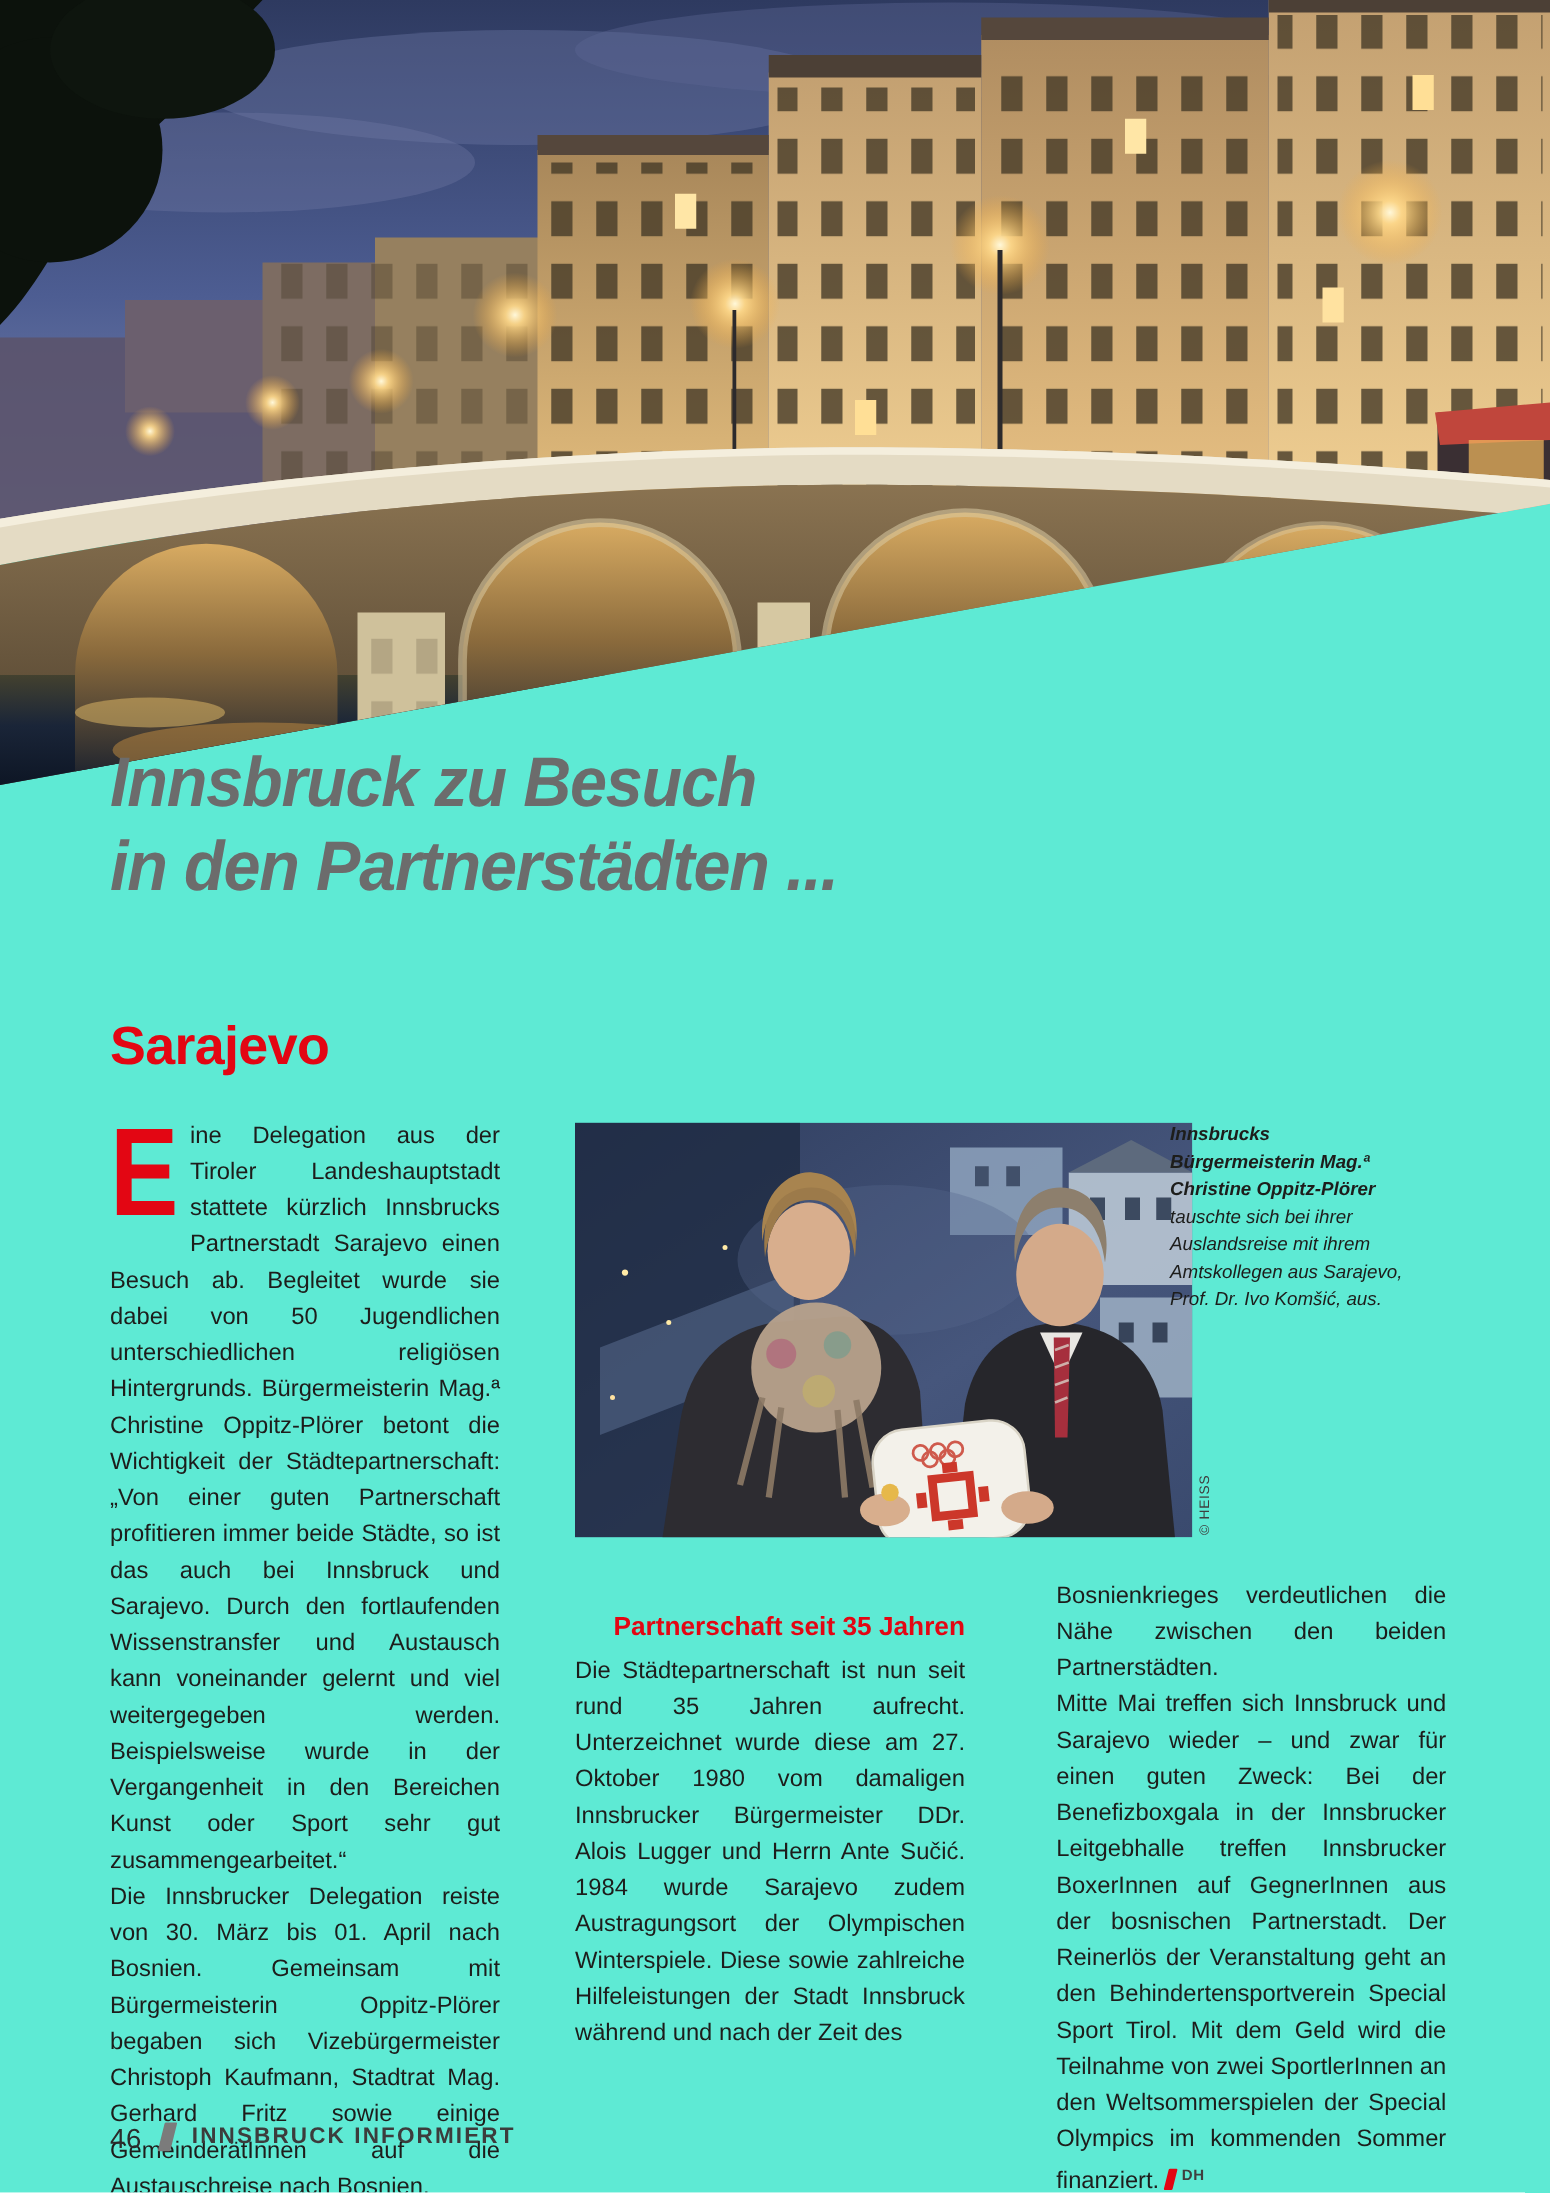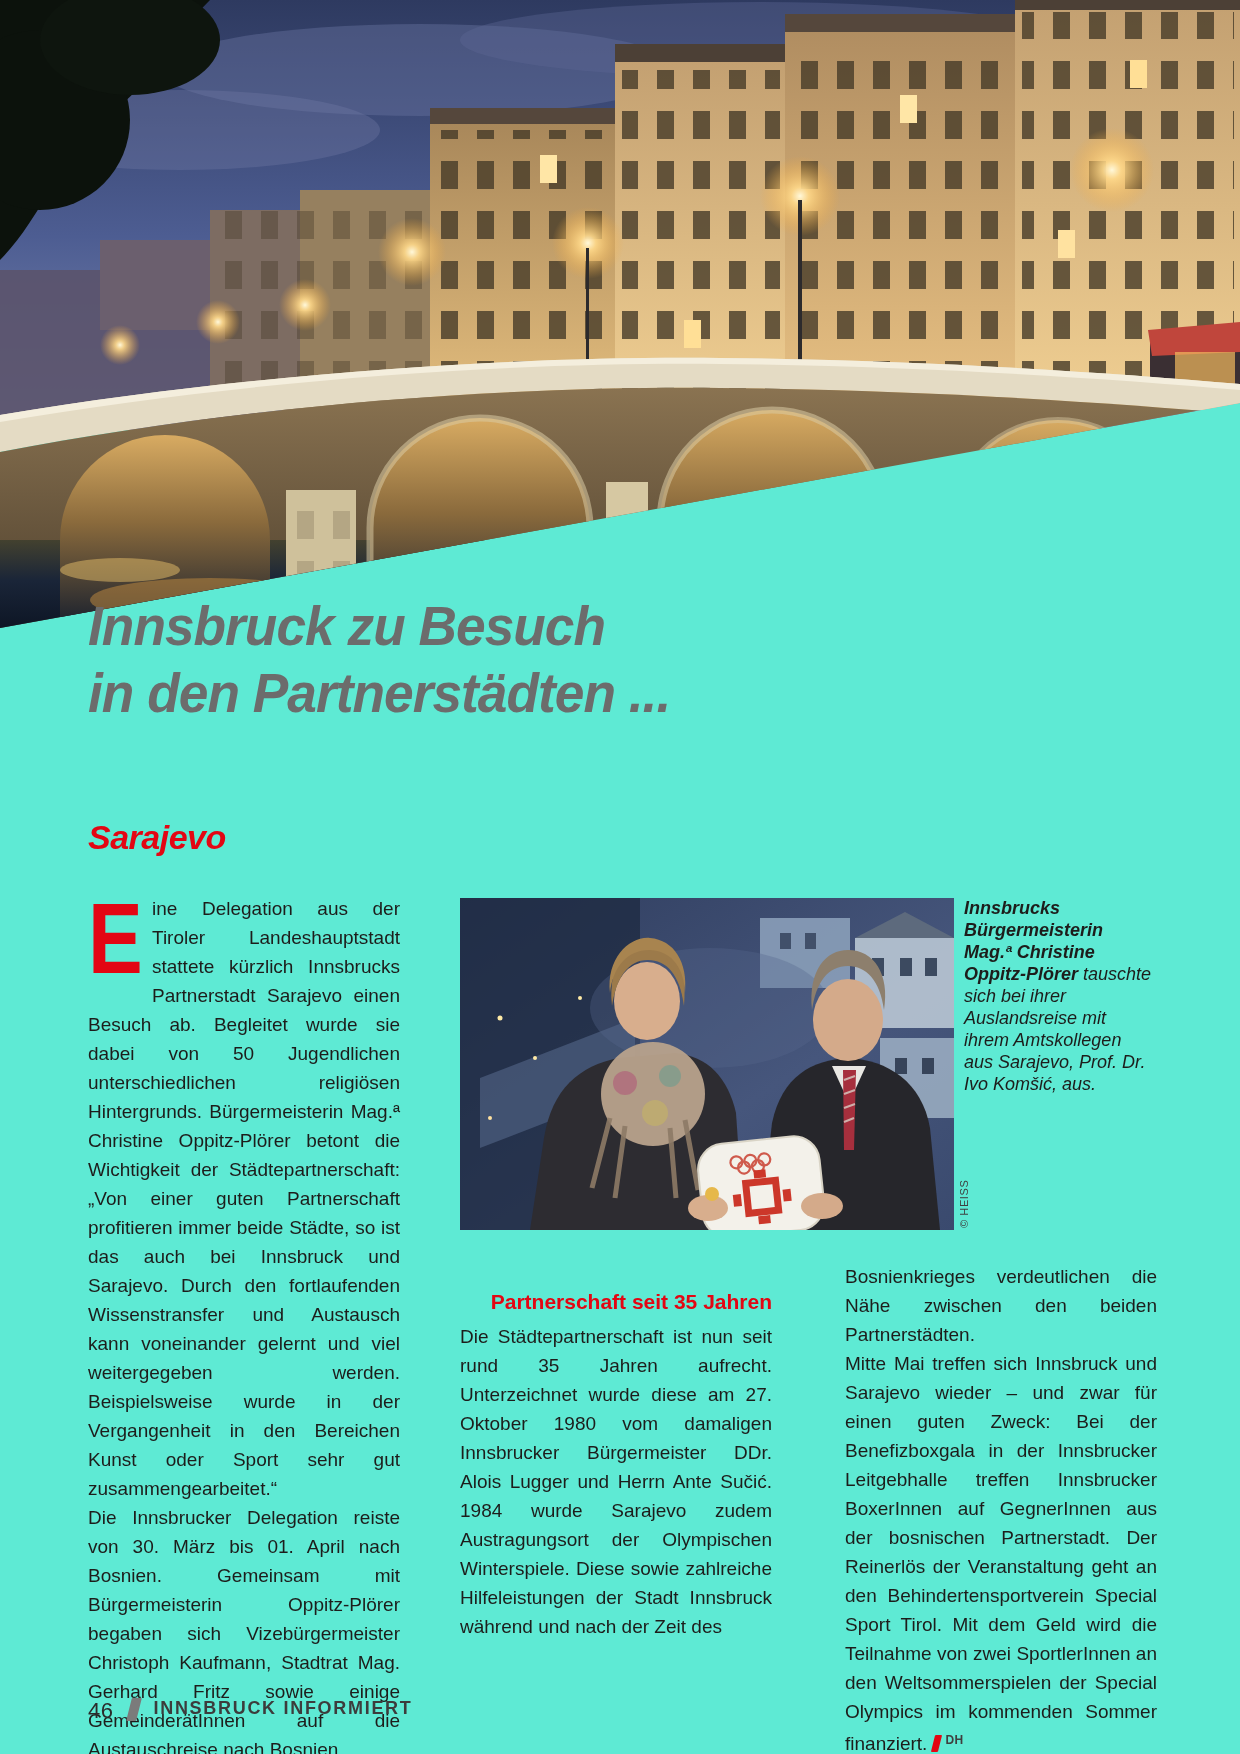--- a/index.html
+++ b/index.html
@@ -20,21 +20,21 @@
   .hero svg{display:block;width:1240px;height:630px;}
   
   .title{
     position:absolute;left:88px;top:592px;
     font-size:56px;line-height:67px;font-weight:bold;font-style:italic;
     color:var(--title-gray);letter-spacing:-1px;
     transform:scaleX(.95);transform-origin:left top;white-space:nowrap;
   }
   .section-heading{
     position:absolute;left:88px;top:814px;
-    font-size:34px;line-height:46px;font-weight:bold;font-style:italic;
+    font-size:43px;line-height:46px;font-weight:bold;
     color:var(--red);letter-spacing:-.5px;
   }
   
   .col{
     position:absolute;width:312px;font-size:19px;line-height:29px;
     text-align:justify;color:var(--ink);
   }
   .col p{margin:0;}
   .col1{left:88px;top:894px;}
   .col2{left:460px;top:1262px;}
@@ -50,22 +50,22 @@
   }
   
   .photo{position:absolute;left:460px;top:898px;width:494px;height:332px;overflow:hidden;}
   .photo svg{display:block;width:494px;height:332px;}
   .credit{
     position:absolute;left:958px;top:1228px;
     transform:rotate(-90deg);transform-origin:left top;
     font-size:11px;letter-spacing:.6px;color:#3f3f3f;white-space:nowrap;
   }
   .caption{
-    position:absolute;left:964px;top:897px;width:188px;
-    font-size:18px;line-height:22px;font-style:italic;color:var(--ink);
+    position:absolute;left:936px;top:897px;width:188px;
+    font-size:15px;line-height:22px;font-style:italic;color:var(--ink);
   }
   .caption .cap-bold{font-weight:bold;}
   
   .endmark{
     display:inline-block;width:7px;height:17px;background:var(--red);
     transform:skewX(-14deg);margin:0 5px 0 6px;vertical-align:-2px;border-radius:1px;
   }
   .initials{font-size:12px;font-weight:bold;color:#3f3f3f;vertical-align:6px;letter-spacing:.5px;}
   .footer{
     position:absolute;left:88px;top:1698px;height:26px;

